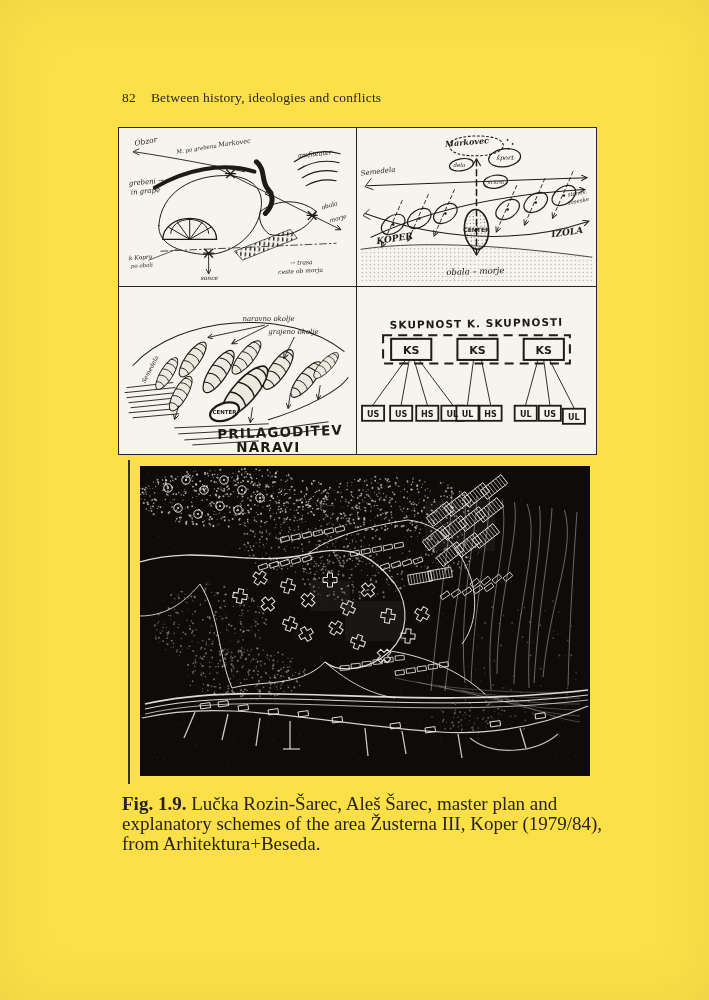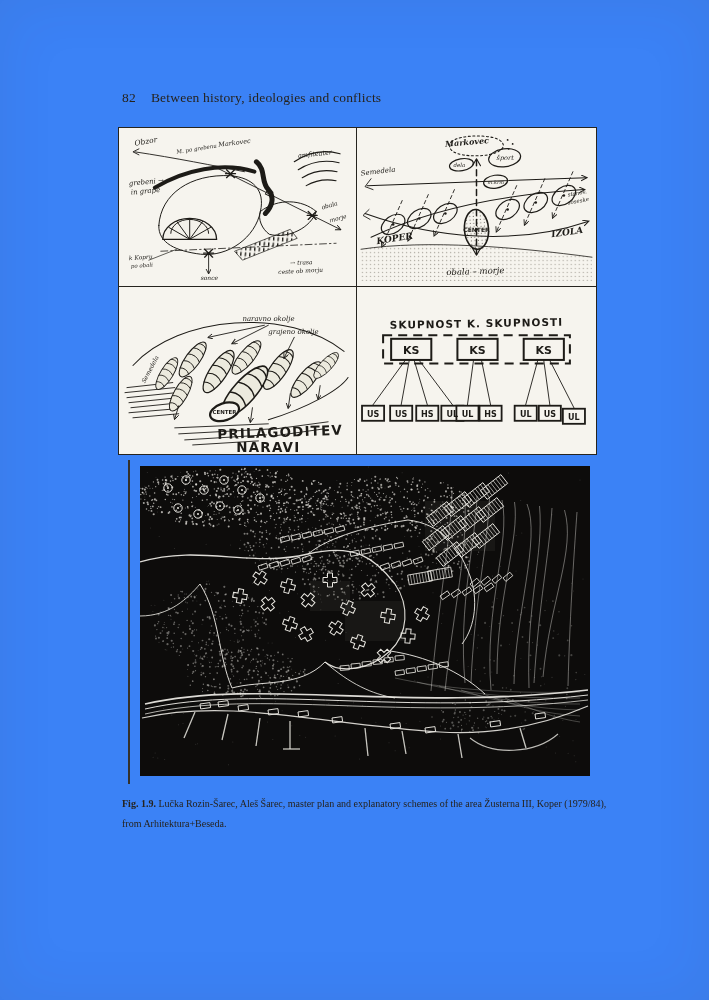--- a/index.html
+++ b/index.html
@@ -1,32 +1,32 @@
 <!DOCTYPE html>
 <html><head>
 <meta charset="utf-8">
 <style>
   html,body{margin:0;padding:0;background:#e9e7e1;}
-  .page{position:relative;width:709px;height:1000px;background:#3b82f6;overflow:hidden;
+  .page{position:relative;width:709px;height:1000px;background:#fde047;overflow:hidden;
         font-family:"Liberation Serif",serif;color:#26231e;
         box-shadow:inset 0 0 60px rgba(60,55,45,.08);}
   .header{position:absolute;left:122px;top:90px;font-size:13.5px;letter-spacing:.2px;white-space:nowrap;}
   .header .num{margin-right:15px;}
   .figgrid{position:absolute;left:118px;top:127px;width:477px;height:326px;
            border:1.6px solid #26241f;background:#f6f4ee;
            display:grid;grid-template-columns:238px 1fr;grid-template-rows:159px 1fr;}
   .panel{position:relative;overflow:hidden;}
   .panel svg{display:block;width:100%;height:100%;}
   .p-tl{border-right:1.6px solid #26241f;border-bottom:1.6px solid #26241f;}
   .p-tr{border-bottom:1.6px solid #26241f;}
   .p-bl{border-right:1.6px solid #26241f;}
   .plan{position:absolute;left:140px;top:466px;width:450px;height:310px;background:#0d0c0b;}
   .plan svg{display:block;width:100%;height:100%;}
   .plan-line{position:absolute;left:128px;top:460px;width:2px;height:324px;background:#34312b;}
-  .caption{position:absolute;left:122px;top:794px;width:497px;font-size:10px;line-height:20px;color:#26231e;}
+  .caption{position:absolute;left:122px;top:794px;width:497px;font-size:19px;line-height:20px;color:#26231e;}
   .caption b{font-weight:bold;}
   
   text{fill:#1d1b17;}
   .hand{font-family:"DejaVu Serif",serif;font-style:italic;}
   .hcaps{font-family:"DejaVu Sans",sans-serif;font-weight:bold;}
   .ink{stroke:#1d1b17;fill:none;stroke-linecap:round;stroke-linejoin:round;}
 </style>
 </head>
 <body>
 

